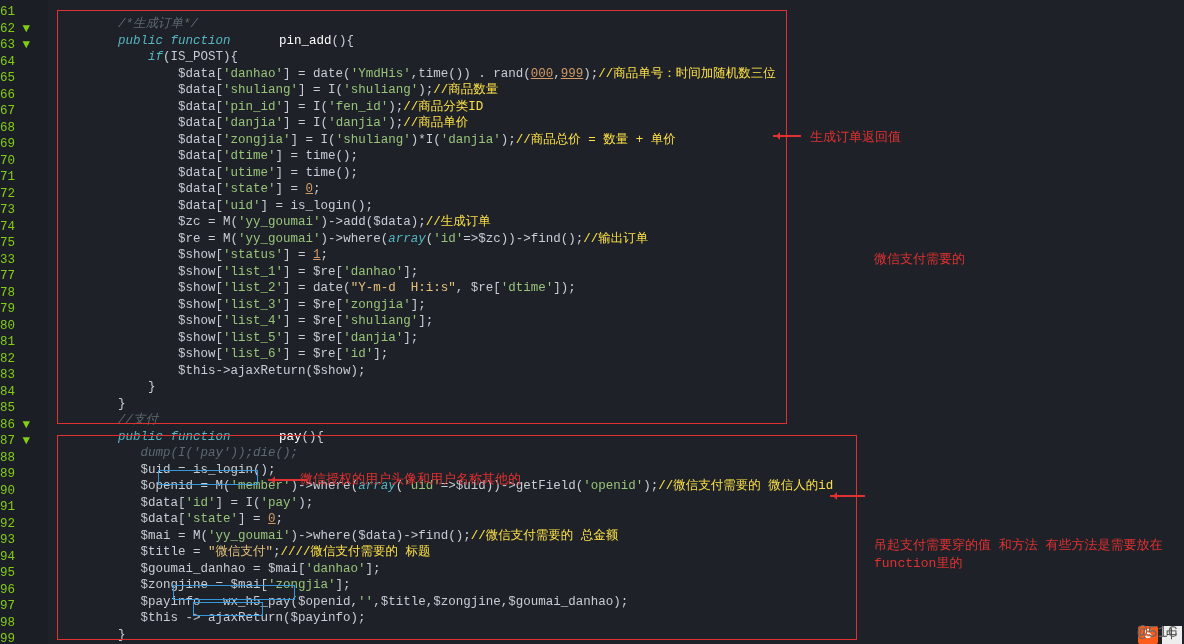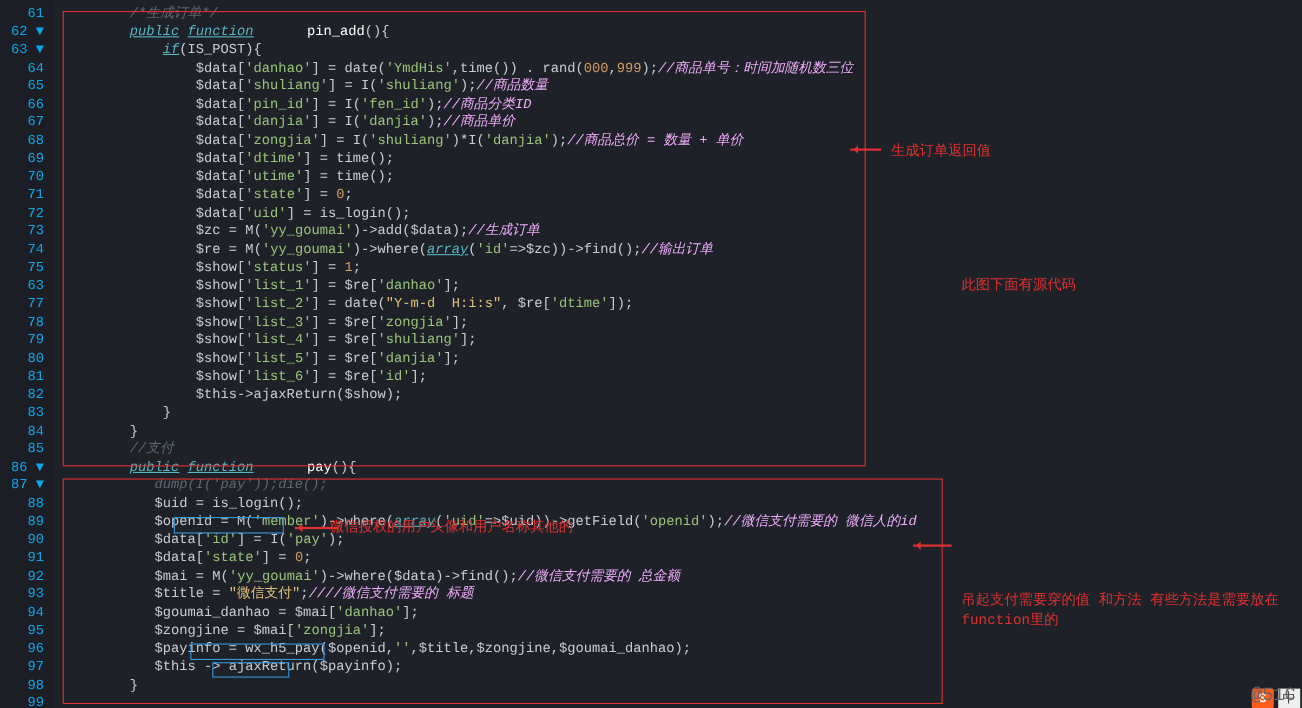--- a/index.html
+++ b/index.html
@@ -13,47 +13,46 @@
   position: relative;
 }
 .editor {
   display: flex;
   width: 100%;
   height: 100%;
 }
 .gutter {
   width: 48px;
   padding-right: 8px;
-  text-align: right;
-  color: #0ea5e9;
+  color: #84cc16;
   background: #1b1f25;
   flex-shrink: 0;
   line-height: 16.5px;
   padding-top: 4px;
 }
 .gutter .ln { height: 16.5px; }
 .code {
   flex: 1;
   line-height: 16.5px;
   white-space: pre;
   color: #c8ccd4;
-  padding-top: 4px;
+  padding-top: 16px;
   padding-left: 10px;
 }
 .code .line { height: 16.5px; }
 
 
 .cm { color: #5e6872; font-style: italic; }      
-.cm-g { color: #f0abfc; font-style: italic; }    
-.kw { color: #56b6c2; font-style: italic; text-decoration: underline; }      
+.cm-g { color: #fde047; }    
+.kw { color: #56b6c2; font-style: italic; }      
 .fn { color: #ffffff; margin-left: 41px; }                          
 .var { color: #c8ccd4; }                         
 .str { color: #98c379; }                         
 .str-y { color: #e5c07b; }                       
-.num { color: #d19a66; }                         
+.num { color: #d19a66; text-decoration: underline; }                         
 .op { color: #c8ccd4; }
 .call { color: #c8ccd4; }
 
 
 .box1 {
   position: absolute;
   left: 57px; top: 10px;
   width: 730px; height: 414px;
   border: 1.5px solid #e03030;
   pointer-events: none;
@@ -156,21 +155,21 @@
       <div class="ln">66</div>
       <div class="ln">67</div>
       <div class="ln">68</div>
       <div class="ln">69</div>
       <div class="ln">70</div>
       <div class="ln">71</div>
       <div class="ln">72</div>
       <div class="ln">73</div>
       <div class="ln">74</div>
       <div class="ln">75</div>
-      <div class="ln">63</div>
+      <div class="ln">33</div>
       <div class="ln">77</div>
       <div class="ln">78</div>
       <div class="ln">79</div>
       <div class="ln">80</div>
       <div class="ln">81</div>
       <div class="ln">82</div>
       <div class="ln">83</div>
       <div class="ln">84</div>
       <div class="ln">85</div>
       <div class="ln">86 ▼</div>
@@ -195,19 +194,19 @@
 <div class="box2"></div>
 <div class="blue1"></div>
 <div class="blue3"></div>
 <div class="blue2"></div>
 
 <div class="arrow arrow1"></div>
 <div class="arrow arrow2"></div>
 <div class="arrow arrow3"></div>
 
 <div class="label lbl1">生成订单返回值</div>
-<div class="label lbl2">此图下面有源代码</div>
+<div class="label lbl2">微信支付需要的</div>
 <div class="label lbl3">微信授权的用户头像和用户名称其他的</div>
 <div class="label lbl4">吊起支付需要穿的值   和方法  有些方法是需要放在function里的</div>
 
 <div class="sog">S</div>
 <div class="ch">中</div>
 <div class="watermark">@51C</div>
 
 </body></html>

